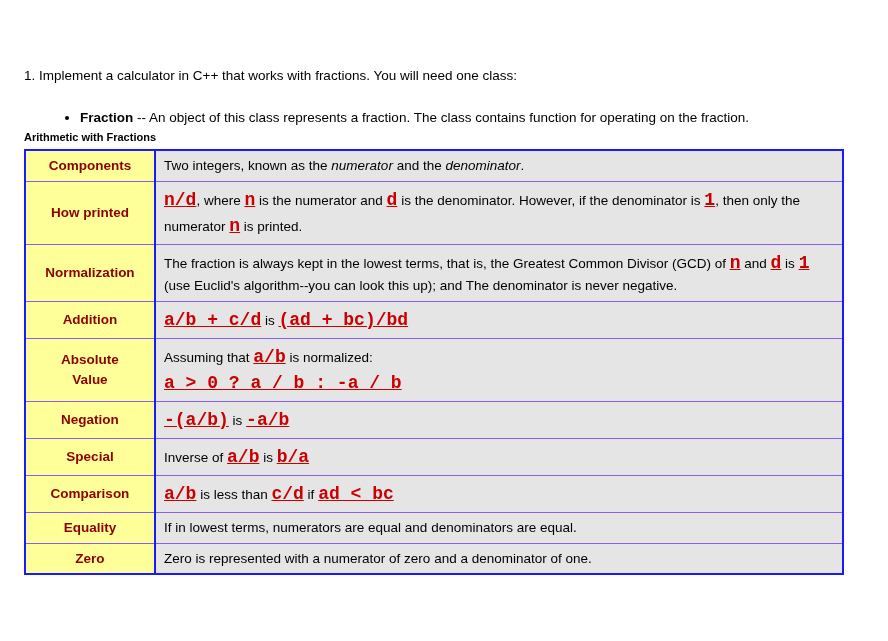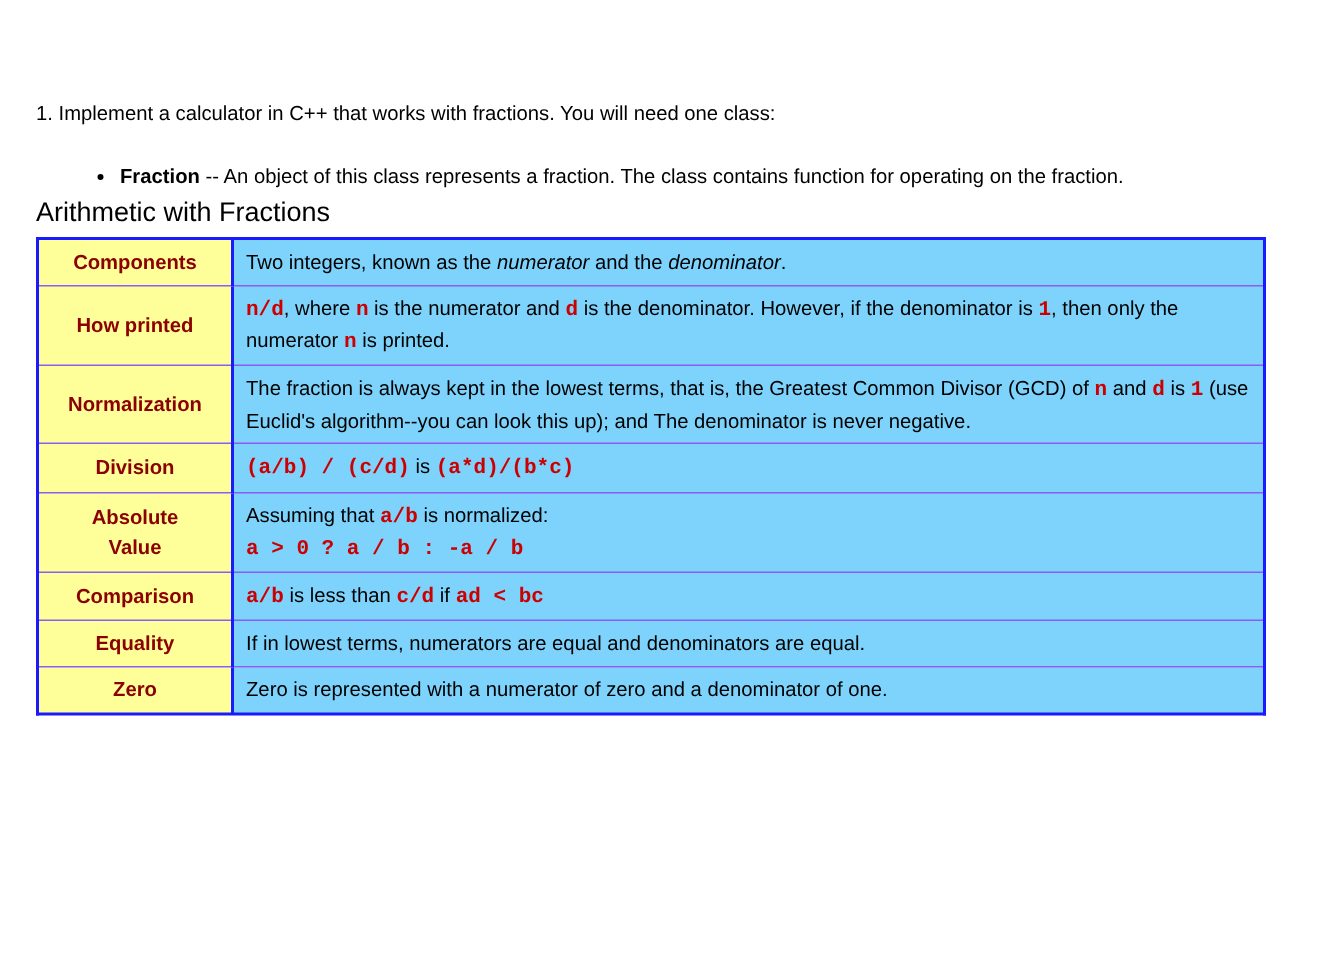--- a/index.html
+++ b/index.html
@@ -18,21 +18,22 @@
       margin-top: 48px;
     }
     .bullet-item {
       margin-left: 28px;
       margin-bottom: 4px;
       list-style-type: disc;
     }
     .section-title {
       margin-bottom: 6px;
       margin-top: 6px;
-      font-size: 18px;
+      font-size: 11px;
+      font-weight: bold;
     }
     .fraction-table {
       border-collapse: collapse;
       width: 820px;
       border: 2px solid #1a1aff;
     }
     .fraction-table tr td {
       border: 1px solid #8b5cf6;
       padding: 5px 8px;
       vertical-align: middle;
@@ -40,24 +41,24 @@
     }
     .fraction-table tr td:first-child {
       background-color: #ffff99;
       font-weight: bold;
       color: #8B0000;
       text-align: center;
       width: 130px;
       border-right: 2px solid #1a1aff;
     }
     .fraction-table tr td:last-child {
-      background-color: #7dd3fc;
+      background-color: #e5e5e5;
     }
     em { font-style: italic; }
-    .mono-red { font-family: 'Courier New', monospace; color: #cc0000; font-weight: bold; font-size: 14px; }
+    .mono-red { font-family: 'Courier New', monospace; color: #cc0000; font-weight: bold; font-size: 18px; text-decoration: underline; }
   </style>
 </head>
 <body>
 
 <div>
   <p class="intro-text">1. Implement a calculator in C++ that works with fractions. You will need one class:</p>
   <ul style="margin-left:28px; margin-bottom:4px;margin-top:24px;">
     <li class="bullet-item">
       <span class="mono" style="font-weight:bold;">Fraction</span><span> -- An object of this class represents a fraction. The class contains function for operating on the fraction.</span>
     </li>
@@ -83,39 +84,51 @@
     </tr>
 
 
     <tr>
       <td>Normalization</td>
       <td>
         The fraction is always kept in the lowest terms, that is, the Greatest Common Divisor (GCD) of <span class="mono-red">n</span> and <span class="mono-red">d</span> is <span class="mono-red">1</span> (use Euclid's algorithm--you can look this up); and The denominator is never negative.
       </td>
     </tr>
 
+    <tr>
+      <td>Addition</td>
+      <td>
+        <span class="mono-red">a/b + c/d</span> is <span class="mono-red">(ad + bc)/bd</span>
+      </td>
+    </tr>
 
 
 
-    <tr>
-      <td>Division</td>
-      <td>
-        <span class="mono-red">(a/b) / (c/d)</span> is <span class="mono-red">(a*d)/(b*c)</span>
-      </td>
-    </tr>
 
     <tr>
       <td>Absolute<br>Value</td>
       <td>
         Assuming that <span class="mono-red">a/b</span> is normalized:<br>
         <span class="mono-red">a &gt; 0 ? a / b : -a / b</span>
       </td>
     </tr>
 
+    <tr>
+      <td>Negation</td>
+      <td>
+        <span class="mono-red">-(a/b)</span> is <span class="mono-red">-a/b</span>
+      </td>
+    </tr>
 
+    <tr>
+      <td>Special</td>
+      <td>
+        Inverse of <span class="mono-red">a/b</span> is <span class="mono-red">b/a</span>
+      </td>
+    </tr>
 
     <tr>
       <td>Comparison</td>
       <td>
         <span class="mono-red">a/b</span> is less than <span class="mono-red">c/d</span> if <span class="mono-red">ad &lt; bc</span>
       </td>
     </tr>
 
     <tr>
       <td>Equality</td>

